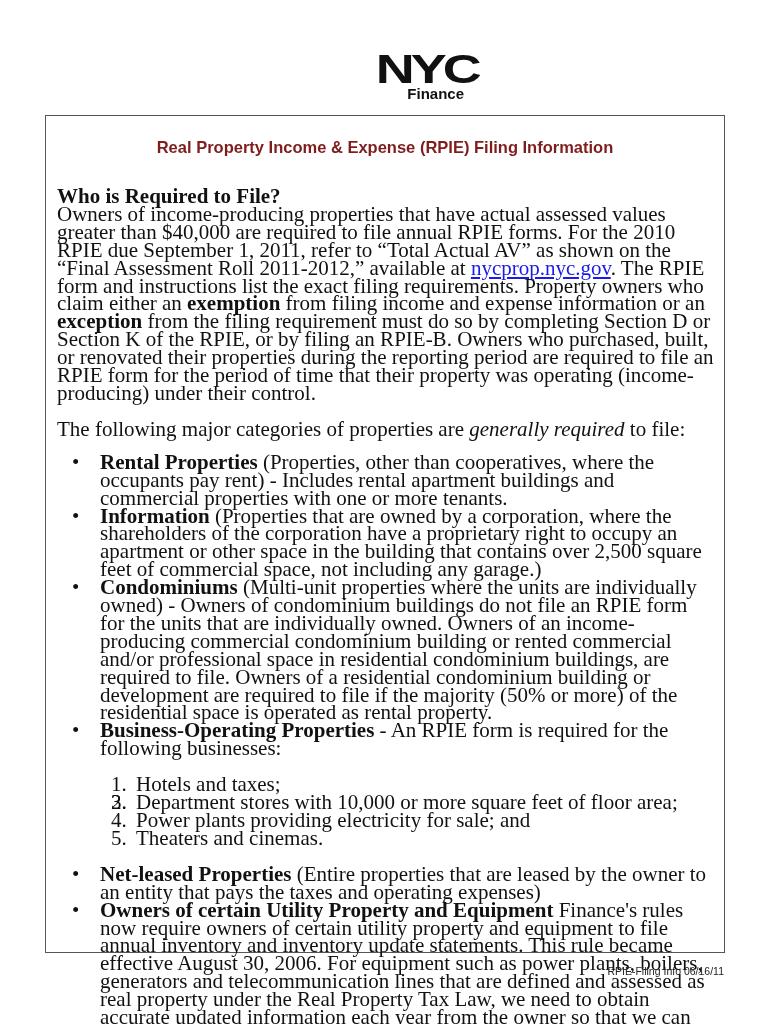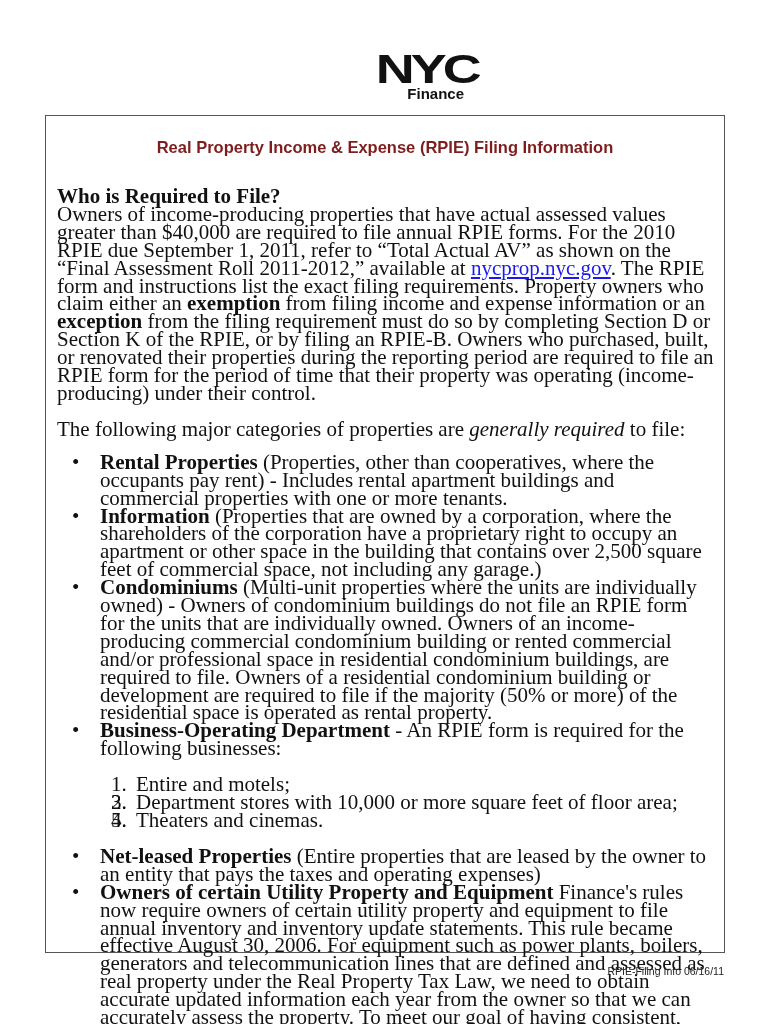--- a/index.html
+++ b/index.html
@@ -41,28 +41,28 @@
     <p><span>Owners of income-producing properties that have actual assessed values greater than $40,000 are required to file annual RPIE forms.  For the 2010 RPIE due September 1, 2011, refer to “Total Actual AV” as shown on the “Final Assessment Roll 2011-2012,” available at </span><span class="link">nycprop.nyc.gov</span><span>.  The RPIE form and instructions list the exact filing requirements. Property owners who claim either an </span><b>exemption</b><span> from filing income and expense information or an </span><b>exception</b><span> from the filing requirement must do so by completing Section D or Section K of the RPIE, or by filing an RPIE-B. Owners who purchased, built, or renovated their properties during the reporting period are required to file an RPIE form for the period of time that their property was operating (income-producing) under their control.</span></p>
 
     <div class="gap"></div>
 
     <p><span>The following major categories of properties are </span><i>generally required</i><span> to file:</span></p>
 
     <ul class="bullets">
       <li><span class="dot">•</span><b>Rental Properties</b><span> (Properties, other than cooperatives, where the occupants pay rent) - Includes rental apartment buildings and commercial properties with one or more tenants.</span></li>
       <li><span class="dot">•</span><b>Information</b><span> (Properties that are owned by a corporation, where the shareholders of the corporation have a proprietary right to occupy an apartment or other space in the building that contains over 2,500 square feet of commercial space, not including any garage.)</span></li>
       <li><span class="dot">•</span><b>Condominiums</b><span> (Multi-unit properties where the units are individually owned) - Owners of condominium buildings do not file an RPIE form for the units that are individually owned. Owners of an income-producing commercial condominium building or rented commercial and/or professional space in residential condominium buildings, are required to file. Owners of a residential condominium building or development are required to file if the majority (50% or more) of the residential space is operated as rental property.</span></li>
-      <li><span class="dot">•</span><b>Business-Operating Department</b><span> - An RPIE form is required for the following businesses:</span></li>
+      <li><span class="dot">•</span><b>Business-Operating Properties</b><span> - An RPIE form is required for the following businesses:</span></li>
     </ul>
 
     <ol class="biz">
-      <li><span class="num">1.</span><span>Entire and motels;</span></li>
+      <li><span class="num">1.</span><span>Hotels and taxes;</span></li>
       <li><span class="num">2.</span></li>
       <li><span class="num">3.</span><span>Department stores with 10,000 or more square feet of floor area;</span></li>
-      <li><span class="num">4.</span></li>
+      <li><span class="num">4.</span><span>Power plants providing electricity for sale; and</span></li>
       <li><span class="num">5.</span><span>Theaters and cinemas.</span></li>
     </ol>
 
     <ul class="bullets2">
       <li><span class="dot">•</span><b>Net-leased Properties</b><span> (Entire properties that are leased by the owner to an entity that pays the taxes and operating expenses)</span></li>
       <li><span class="dot">•</span><b>Owners of certain Utility Property and Equipment</b><span> Finance's rules now require owners of certain utility property and equipment to file annual inventory and inventory update statements. This rule became effective August 30, 2006. For equipment such as power plants, boilers, generators and telecommunication lines that are defined and assessed as real property under the Real Property Tax Law, we need to obtain accurate updated information each year from the owner so that we can accurately assess the property.   To meet our goal of having consistent, accurate and current information from all owners of such property and equipment, you must submit an inventory of your equipment as described on our form. Once you have submitted this basic inventory, you will only be required to provide updates each year.</span></li>
     </ul>
   </div>
 </div>
 

